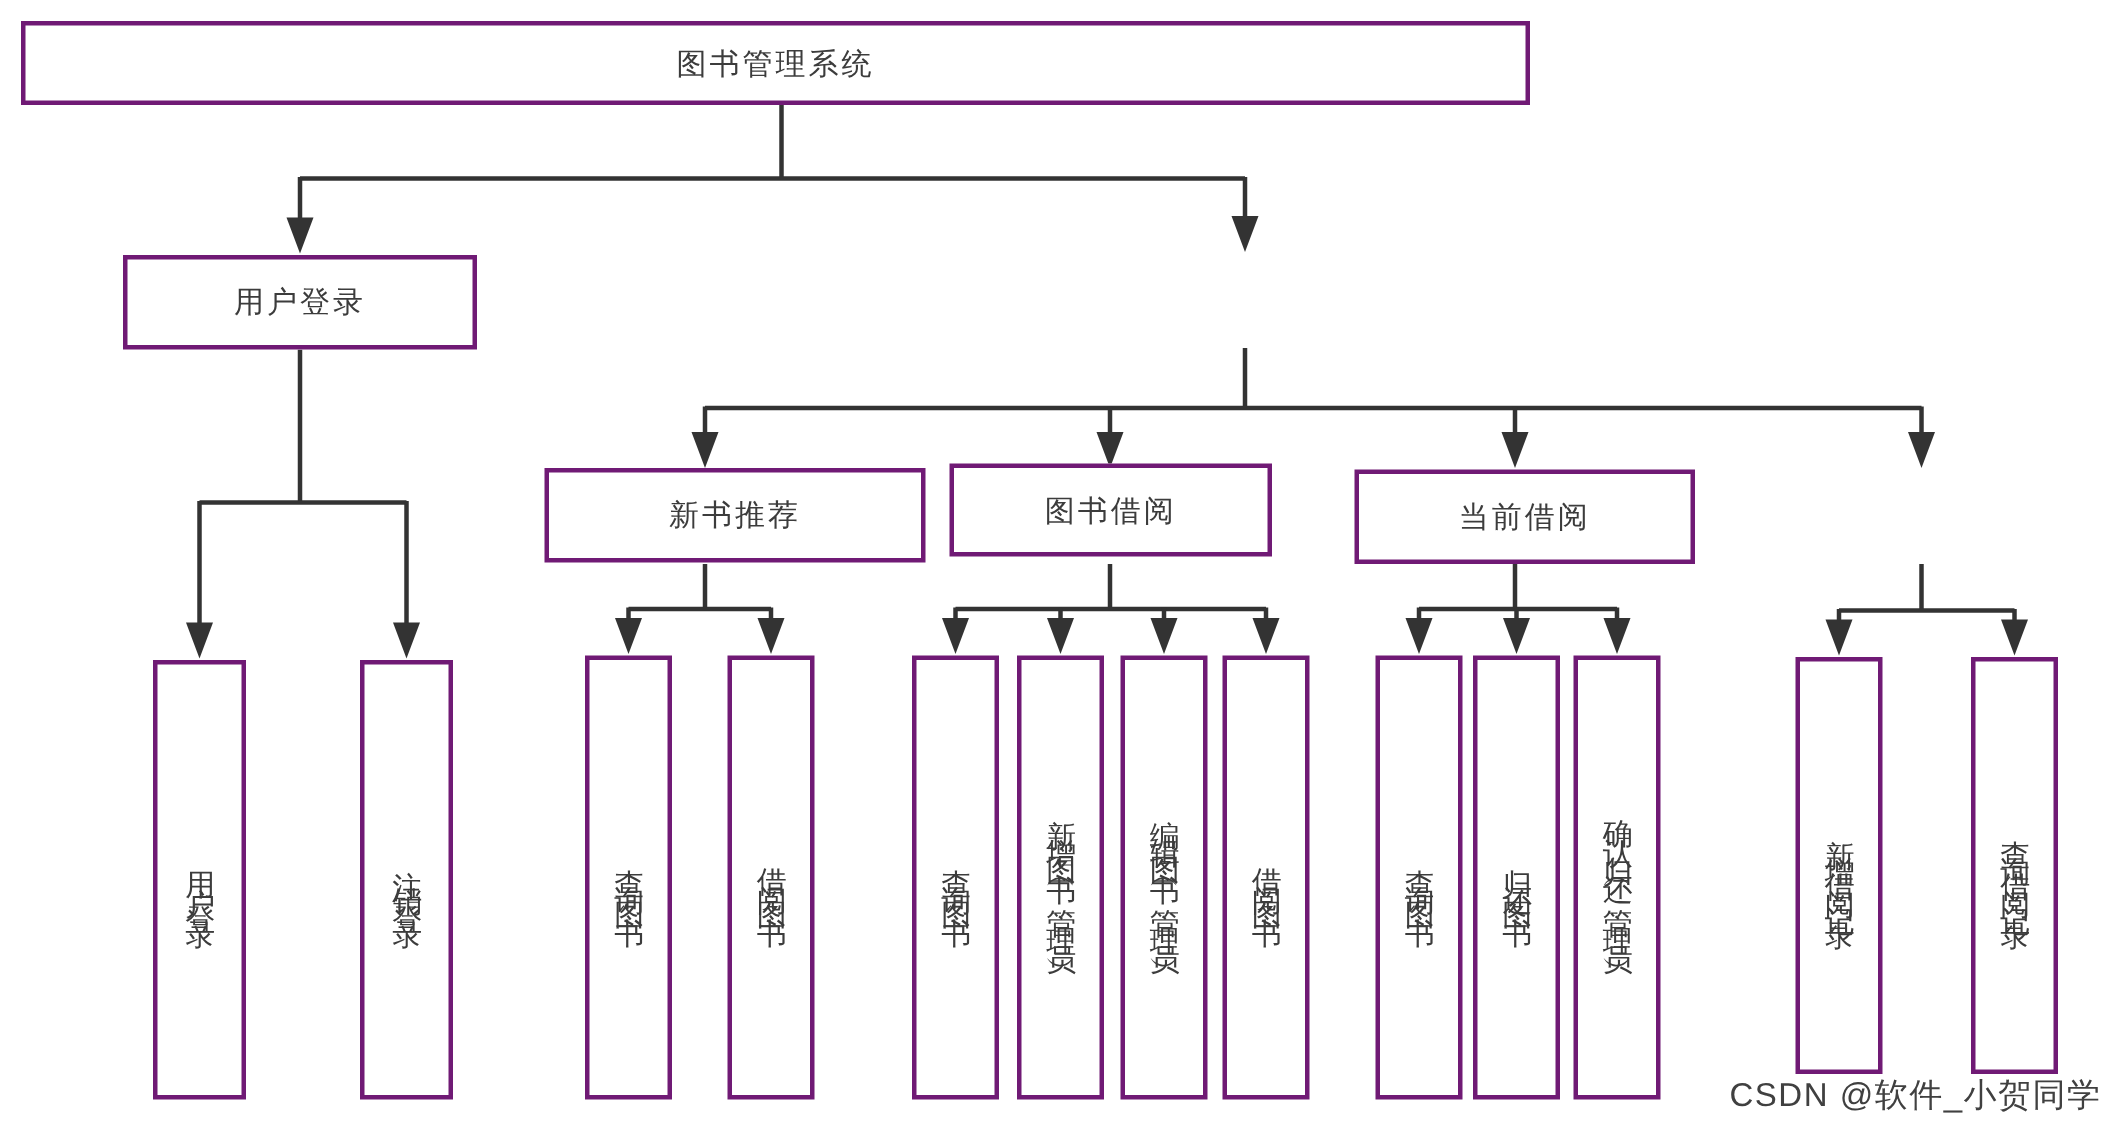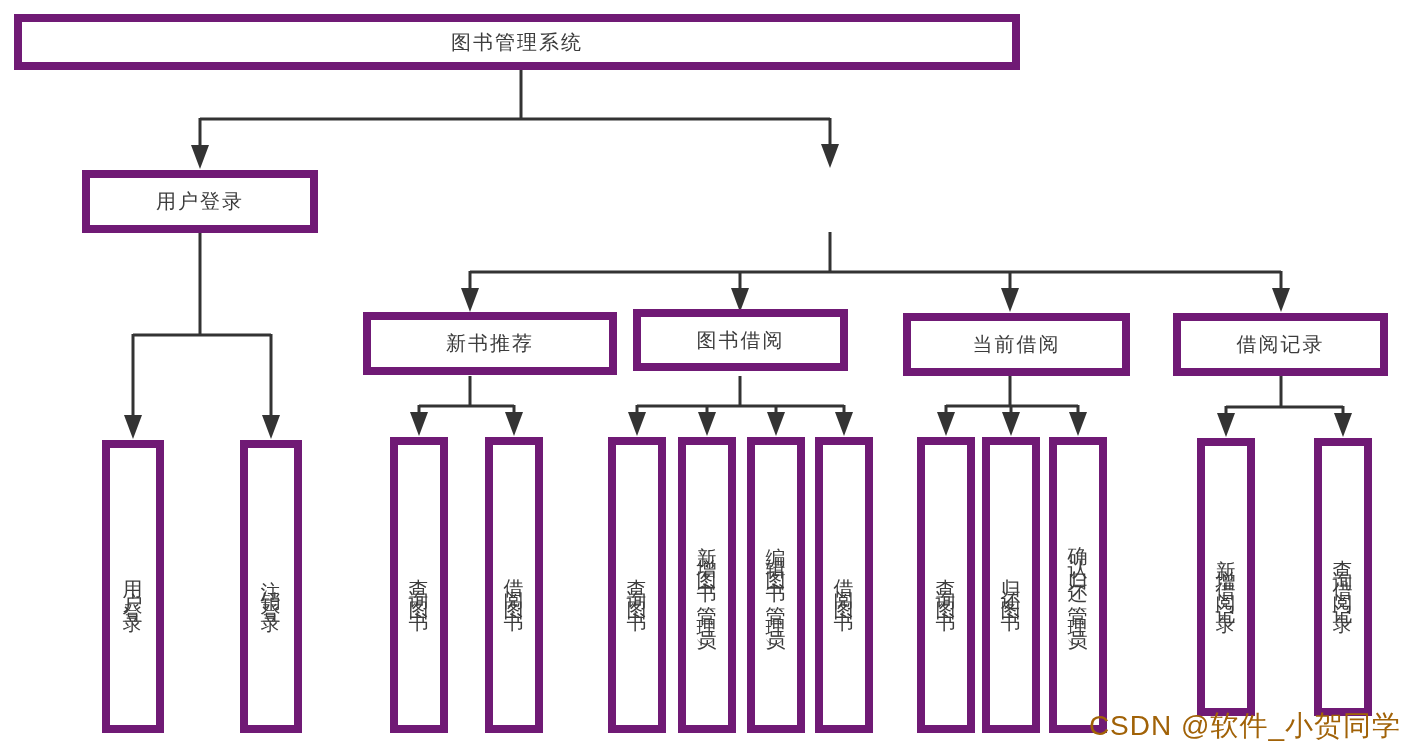--- a/index.html
+++ b/index.html
@@ -7,21 +7,21 @@
     position:relative;
     width:1405px;height:747px;
     background:#ffffff;
     font-family:"Liberation Sans","DejaVu Sans",sans-serif;
     overflow:hidden;
   }
   .connector-layer{position:absolute;left:0;top:0;}
   .node{
     position:absolute;
     box-sizing:border-box;
-    border:8px solid #701a75;
+    border:3px solid #701a75;
     background:#ffffff;
     display:flex;
     align-items:center;
     justify-content:center;
     color:#3c3c3c;
   }
   .node.h span{
     font-size:20px;
     letter-spacing:2px;
     white-space:nowrap;
@@ -29,22 +29,22 @@
   .node.v span{
     writing-mode:vertical-rl;
     font-size:20px;
     letter-spacing:11px;
     line-height:1;
   }
   .watermark{
     position:absolute;
     right:4px;
     bottom:2px;
-    font-size:28px;
-    color:#a16207;
+    font-size:22px;
+    color:#404040;
     letter-spacing:1px;
     white-space:nowrap;
   }
 </style>
 </head>
 <body>
 
 <div class="canvas">
 
   <svg class="connector-layer" width="1405" height="747" viewBox="0 0 1405 747">
@@ -123,23 +123,20 @@
 
   <div class="node h" style="left:363px;top:312px;width:254px;height:63px">
     <span>新书推荐</span>
   </div>
   <div class="node h" style="left:633px;top:309px;width:215px;height:62px">
     <span>图书借阅</span>
   </div>
   <div class="node h" style="left:903px;top:313px;width:227px;height:63px">
     <span>当前借阅</span>
   </div>
-  <div class="node h" style="left:1173px;top:313px;width:215px;height:63px">
-    <span>借阅记录</span>
-  </div>
 
   <div class="node v" style="left:102px;top:440px;width:62px;height:293px">
     <span>用户登录</span>
   </div>
   <div class="node v" style="left:240px;top:440px;width:62px;height:293px">
     <span>注销登录</span>
   </div>
 
   <div class="node v" style="left:390px;top:437px;width:58px;height:296px">
     <span>查询图书</span>

